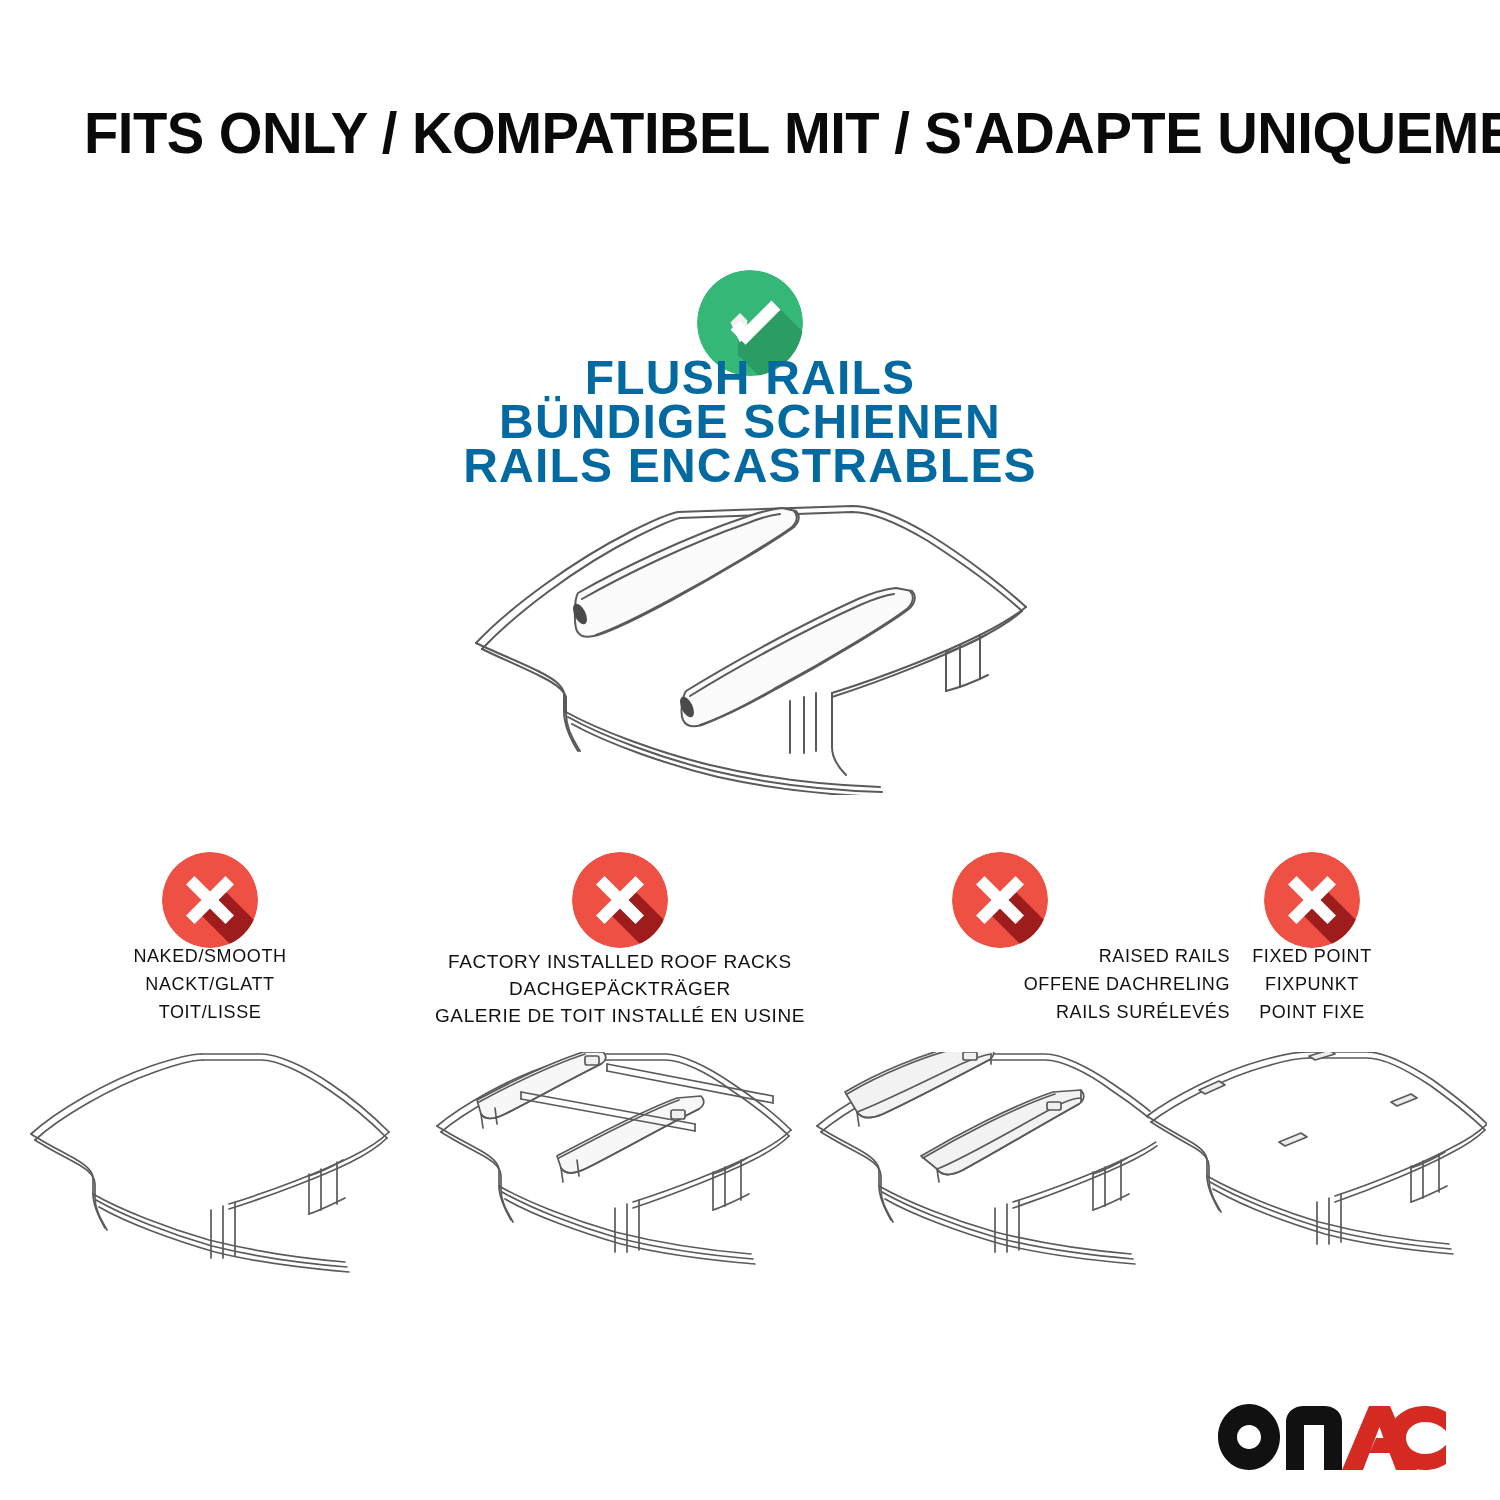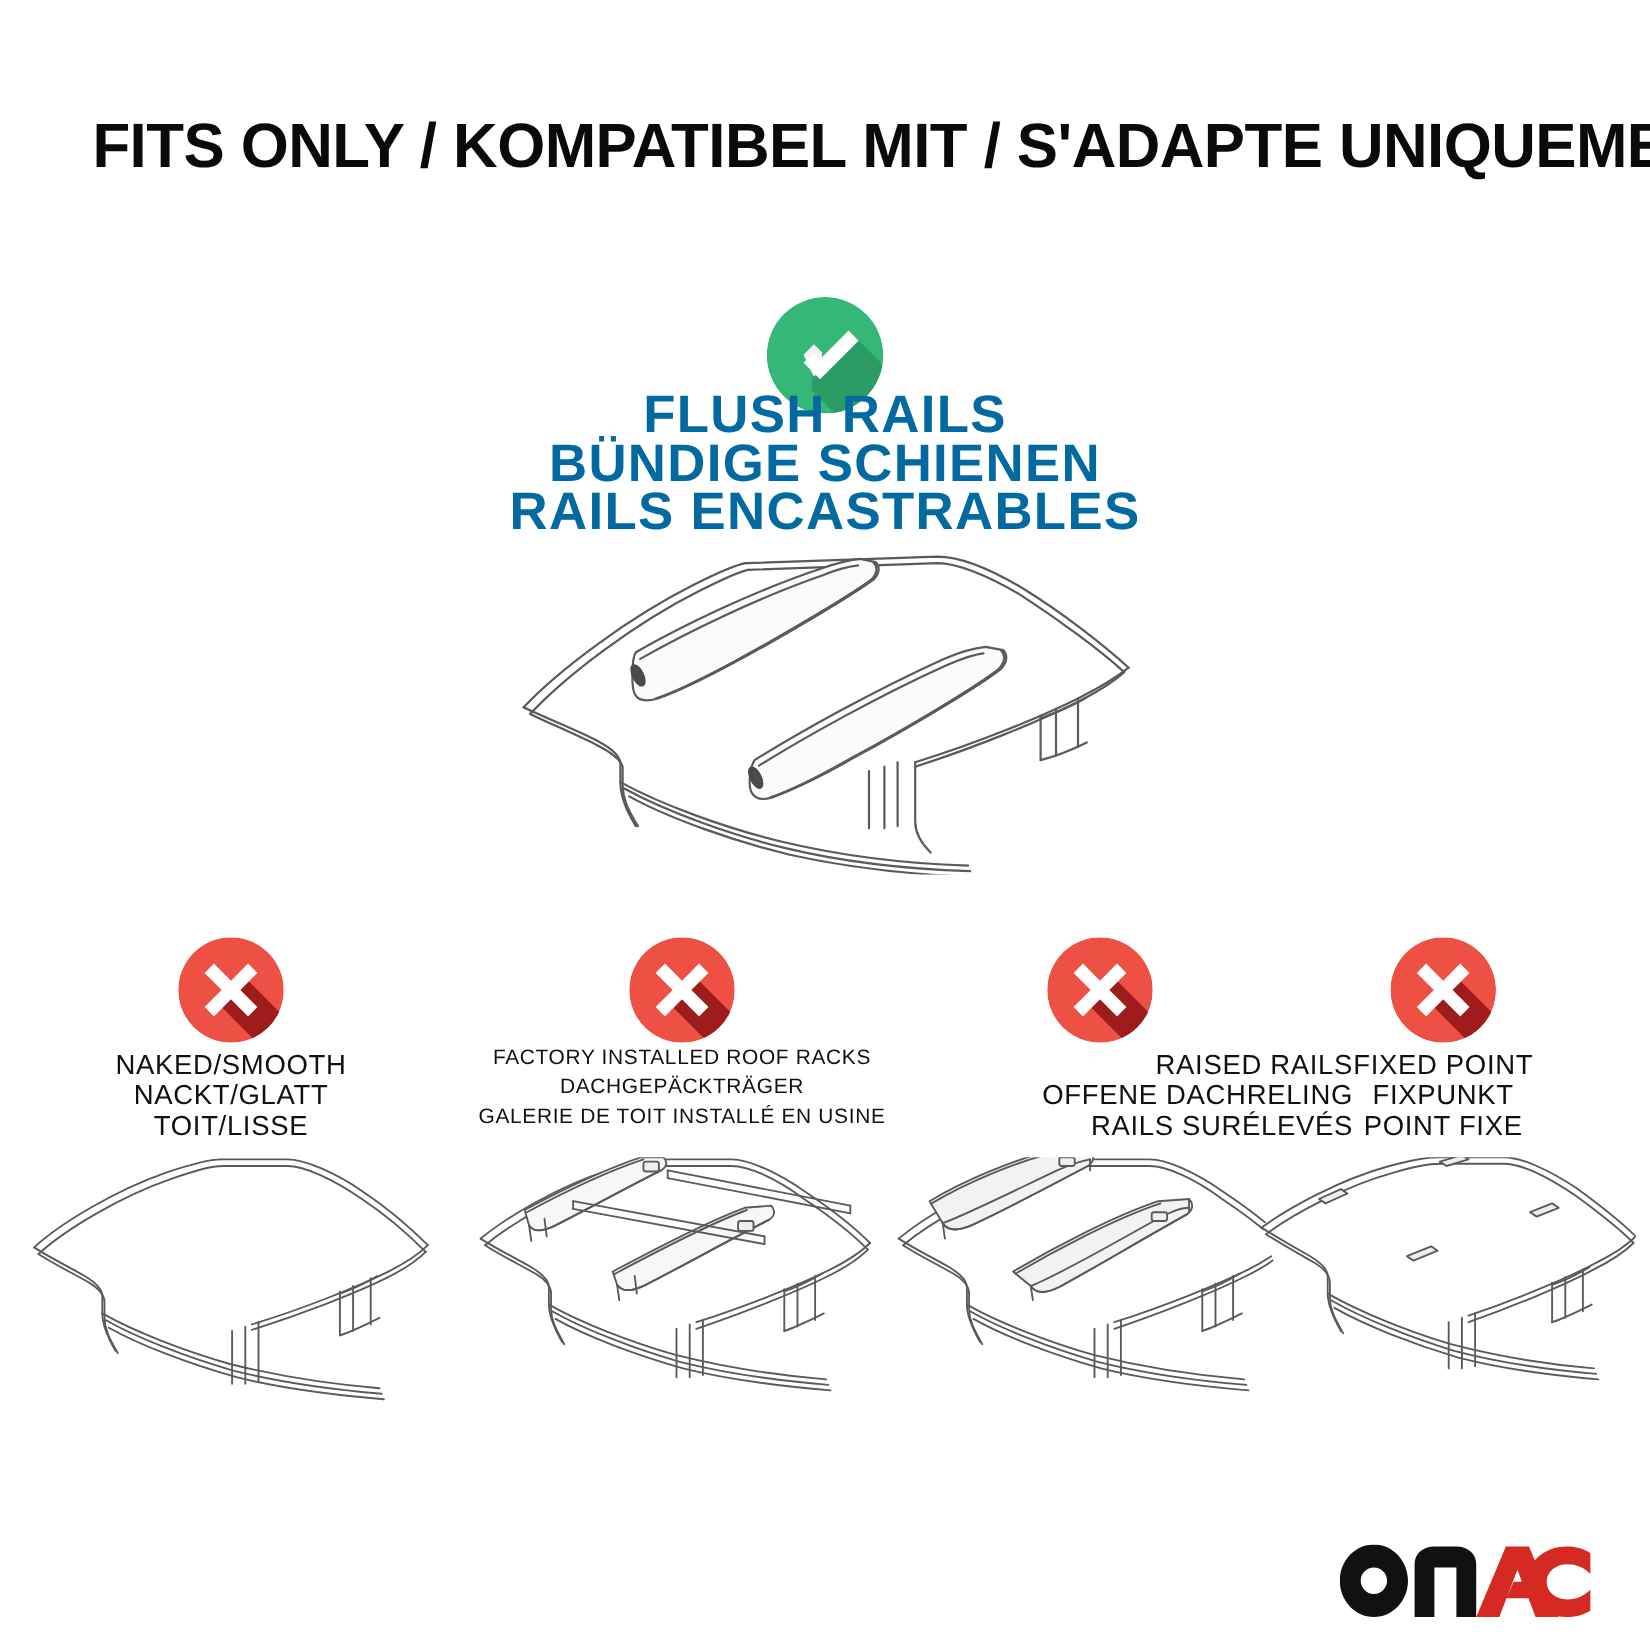--- a/index.html
+++ b/index.html
@@ -80,24 +80,24 @@
     width: 0;
   }
   .col .badge {
     left: -48px;
     top: 0;
     width: 96px;
     height: 96px;
   }
   .col .caption {
     position: absolute;
-    top: 102px;
+    top: 90px;
     font-family: "Liberation Sans", sans-serif;
     font-weight: 300;
-    font-size: 25px;
+    font-size: 18px;
     line-height: 28px;
     letter-spacing: 0.6px;
     color: #111111;
     text-align: center;
     white-space: nowrap;
   }
   .col .caption div { white-space: nowrap; }
   .col .art {
     position: absolute;
     top: 200px;

